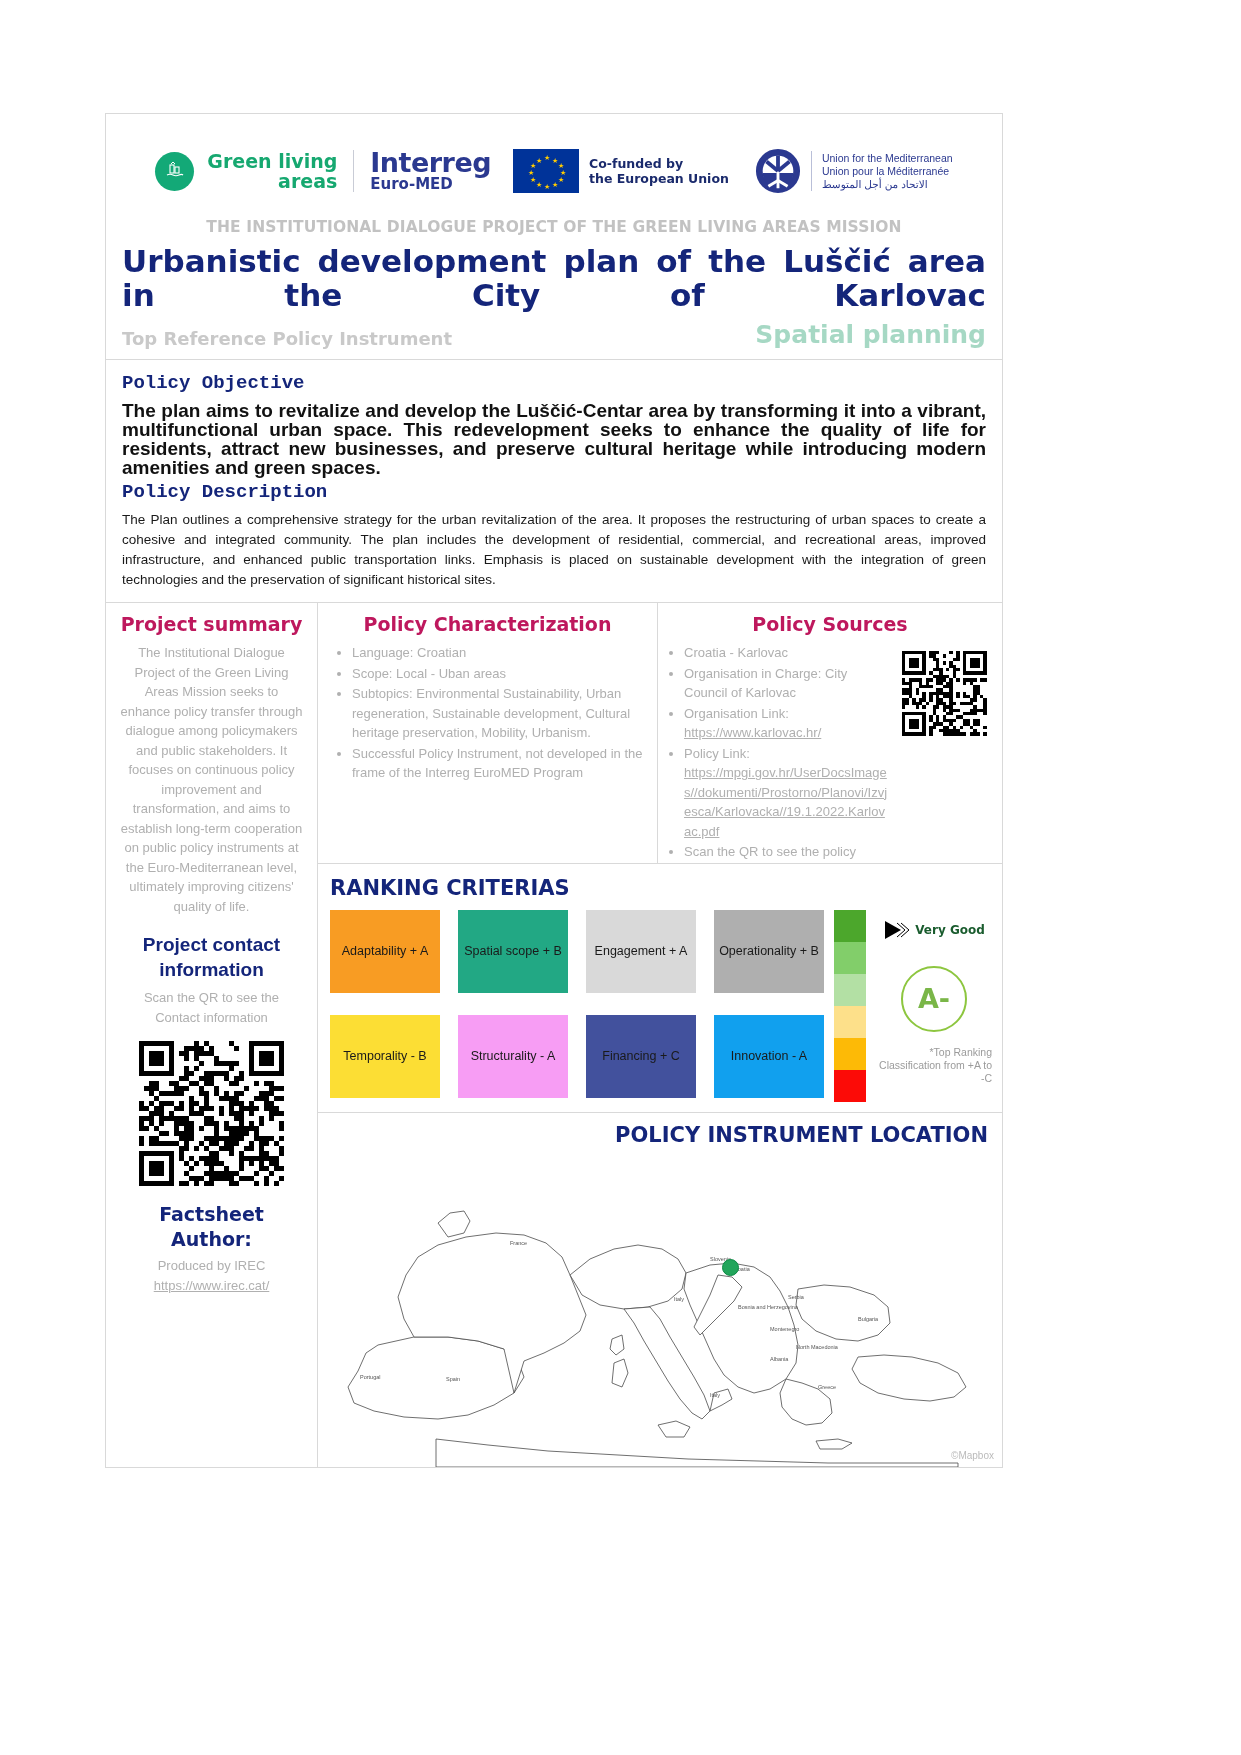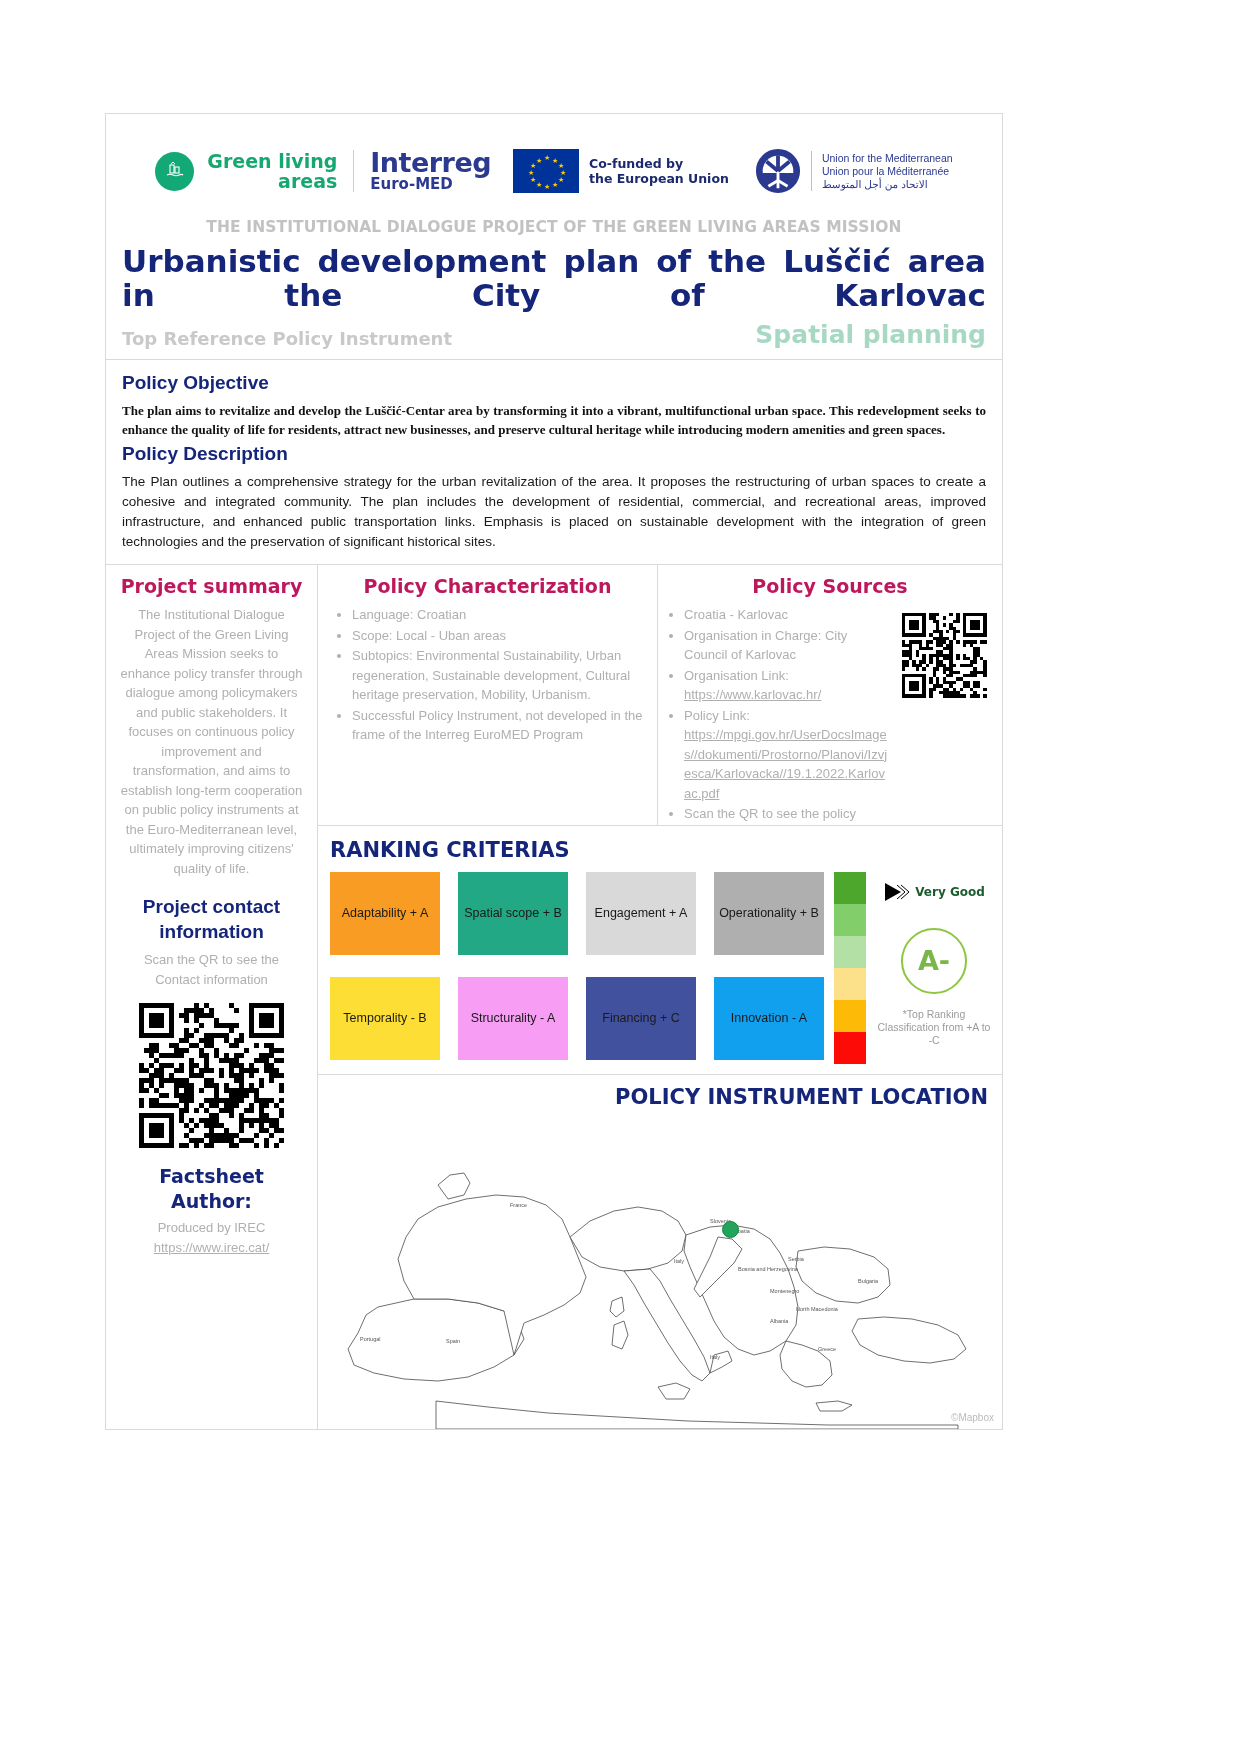--- a/index.html
+++ b/index.html
@@ -98,27 +98,27 @@
   }
   .subline .right {
     font-family: "DejaVu Sans", sans-serif;
     font-weight: bold; font-size: 25px; color: #a6d8c4;
   }
   .hr-thin { border-top: 1px solid #d9d9d9; }
 
   
   .policy-block { padding: 8px 16px 12px 16px; }
   .h-blue {
-    font-family: Liberation Sans, sans-serif;
+    font-family: Liberation Mono, monospace;
     font-weight: bold; font-size: 19px; color: #14257a;
     margin: 4px 0 7px 0;
   }
   .objective-text {
-    font-family: Liberation Serif, serif;
-    font-weight: bold; font-size: 13px; line-height: 19px;
+    font-family: Liberation Sans, sans-serif;
+    font-weight: bold; font-size: 19px; line-height: 19px;
     color: #111; text-align: justify;
   }
   .description-text {
     font-family: "Liberation Sans", sans-serif;
     font-size: 13.5px; line-height: 20px;
     color: #1a1a1a; text-align: justify;
   }
 
   
   .band { display: flex; border-top: 1px solid #d9d9d9; }
@@ -184,21 +184,21 @@
     width: 62px; height: 62px; border-radius: 50%;
     border: 2px solid #8dc63f;
     display: flex; align-items: center; justify-content: center;
     font-family: "DejaVu Sans", sans-serif;
     font-weight: bold; font-size: 27px; color: #7ab648;
     margin-top: 16px;
   }
   .scale-note {
     font-family: "Liberation Sans", sans-serif;
     font-size: 10.5px; line-height: 13px; color: #9b9b9b;
-    text-align: center; margin-top: 14px;
+    text-align: right; margin-top: 14px;
   }
 
   
   .map-wrap { border-top: 1px solid #d9d9d9; position: relative; }
   .map-title {
     font-family: "DejaVu Sans", sans-serif;
     font-weight: bold; font-size: 21px; color: #14257a;
     text-align: right; padding: 10px 14px 2px 0;
   }
   .map-holder { position: relative; height: 318px; }

